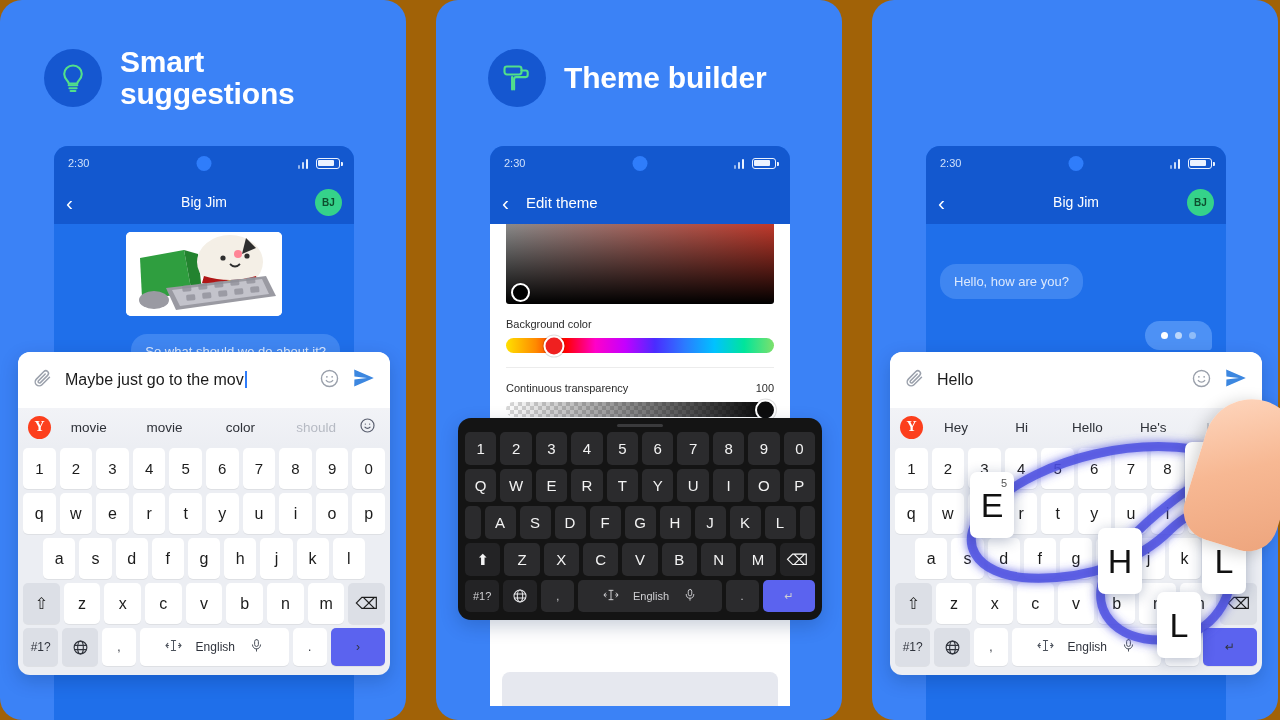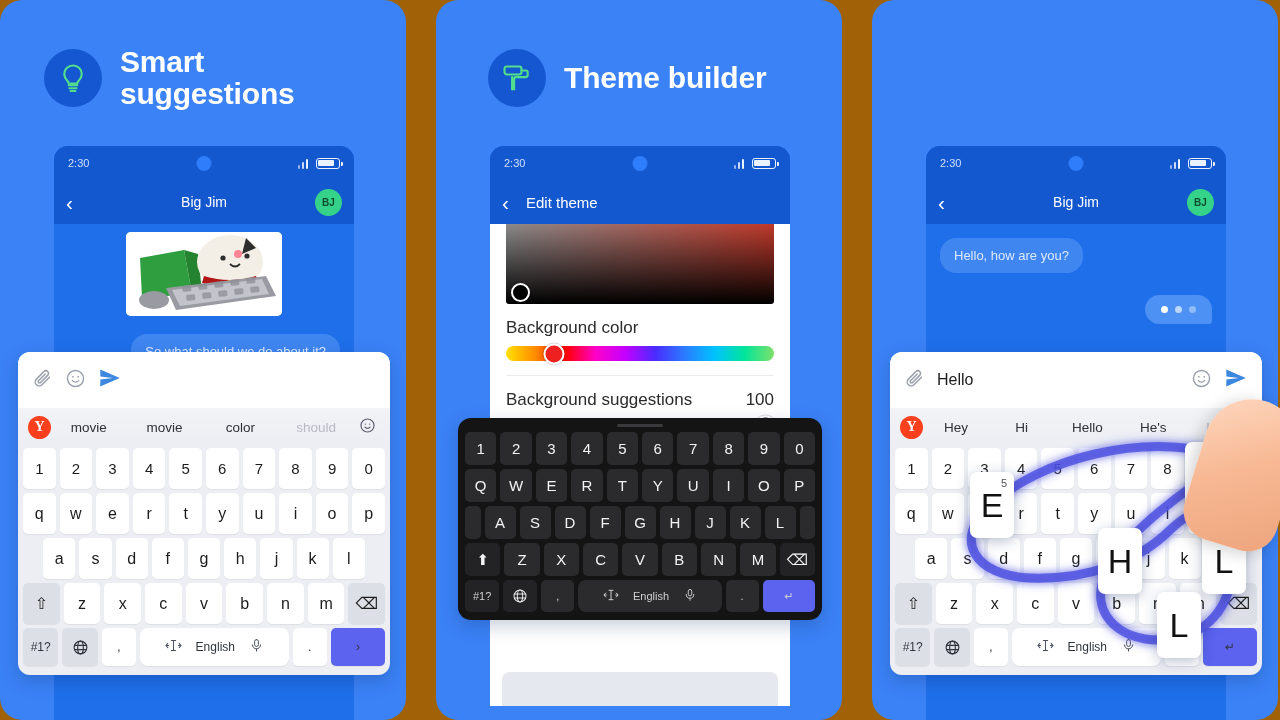--- a/index.html
+++ b/index.html
@@ -186,21 +186,21 @@
       linear-gradient(to right, #8a8a8a 0%, #c0392b 100%);
     position: relative;
   }
   .sat-knob {
     position:absolute; left: 5px; bottom: 2px;
     width: 19px; height: 19px; border-radius:50%;
     background:#000; border: 2.2px solid #fff;
     box-shadow: 0 0 0 1px rgba(0,0,0,.12);
   }
   .theme-row-label {
-    font-size: 17px; color:#2b2b2b; margin: 14px 0 8px;
+    font-size: 11px; color:#2b2b2b; margin: 14px 0 8px;
     display:flex; justify-content: space-between;
   }
   .theme-row-label .val { color:#2b2b2b; }
   .hue-bar {
     height: 15px; border-radius: 8px; position: relative;
     background: linear-gradient(to right,#ffe000,#ff8a00,#ff0000,#ff00c8,#c400ff,#4b2bff,#2b7bff,#00c2ff,#00e59b,#7ee06b);
   }
   .hue-knob {
     position:absolute; left: 48px; top: 50%; transform: translate(-50%,-50%);
     width: 21px; height: 21px; border-radius:50%;
@@ -277,21 +277,21 @@
     background:#ffffff;
     border-radius: 5px;
     display:flex; align-items:center; justify-content:center;
     font-size: 16px; color:#1c1c1c;
     box-shadow: 0 1px 0 rgba(0,0,0,.06);
   }
   .key.num { font-size: 15px; }
   .key.mod { background:#dcdfe6; }
   .key.spacer-half { flex: .5; background:transparent; box-shadow:none; }
   .kb-row.bottom .key { height: 38px; font-size: 12px; color:#30343d; }
-  .key.flex2 { flex: 2.6; border-radius: 8px; }
+  .key.flex2 { flex: 2.6; }
   .key.flex-sm { flex: .62; }
   .key.enter { background:#5b63ef; color:#fff; font-size:15px; flex: .95;}
   .key.comma, .key.period { flex:.6; }
 
   
   .kb.dark {
     background:#141414;
     left: 22px; width: 364px; top: 418px;
     border-radius: 13px;
     padding: 6px 5px 8px;
@@ -417,20 +417,21 @@
       </div>
     </div>
 
     <div class="kb light k1">
       <div class="kb-input">
         <span>
           <svg width="21" height="21" viewBox="0 0 24 24" fill="none" stroke="#9aa0ab" stroke-width="1.7" stroke-linecap="round">
             <path d="M20 10.5l-8.6 8.6a4.5 4.5 0 0 1-6.4-6.4l8.6-8.6a3 3 0 0 1 4.3 4.3l-8.5 8.5a1.6 1.6 0 0 1-2.2-2.2l7.9-7.9"></path>
           </svg>
         </span>
+        <span class="txt"><span>Maybe just go to the </span><span class="uline">mov</span><span class="caret"></span></span>
         <span>
           <svg width="21" height="21" viewBox="0 0 24 24" fill="none" stroke="#9aa0ab" stroke-width="1.6">
             <circle cx="12" cy="12" r="9.2"></circle>
               <circle cx="9" cy="10" r="1" fill="#9aa0ab" stroke="none"></circle>
               <circle cx="15" cy="10" r="1" fill="#9aa0ab" stroke="none"></circle>
               <path d="M8.4 14.4a4.6 4.6 0 0 0 7.2 0" stroke-linecap="round"></path>
           </svg>
         </span>
         <span>
           <svg width="24" height="24" viewBox="0 0 24 24" fill="#3c87e0">
@@ -572,21 +573,21 @@
         </div>
         <div class="theme-row-label">
           <span>Background color</span>
           <span class="val"></span>
         </div>
         <div class="hue-bar">
           <div class="hue-knob"></div>
         </div>
         <div class="divider-line"></div>
         <div class="theme-row-label">
-          <span>Background suggestions</span>
+          <span>Continuous transparency</span>
           <span class="val">100</span>
         </div>
         <div class="alpha-bar">
           <div class="alpha-knob"></div>
         </div>
       </div>
     </div>
 
     <div class="phone-bottom-bar"></div>
 
@@ -690,21 +691,21 @@
               <span></span>
             </div>
         </div>
       </div>
       <div class="nav-bar">
         <div class="nav-back">‹</div>
         <div class="nav-title">Big Jim</div>
         <div class="nav-avatar">BJ</div>
       </div>
       <div class="chat-body">
-        <div class="bubble-in" style="margin-top:6px">Hello, how are you?</div>
+        <div class="bubble-in" style="margin-top:32px">Hello, how are you?</div>
         <div style="clear:both"></div>
         <div class="bubble-typing">
             <i></i>
             <i></i>
             <i></i>
           </div>
       </div>
     </div>
 
     <div class="kb light k3">

